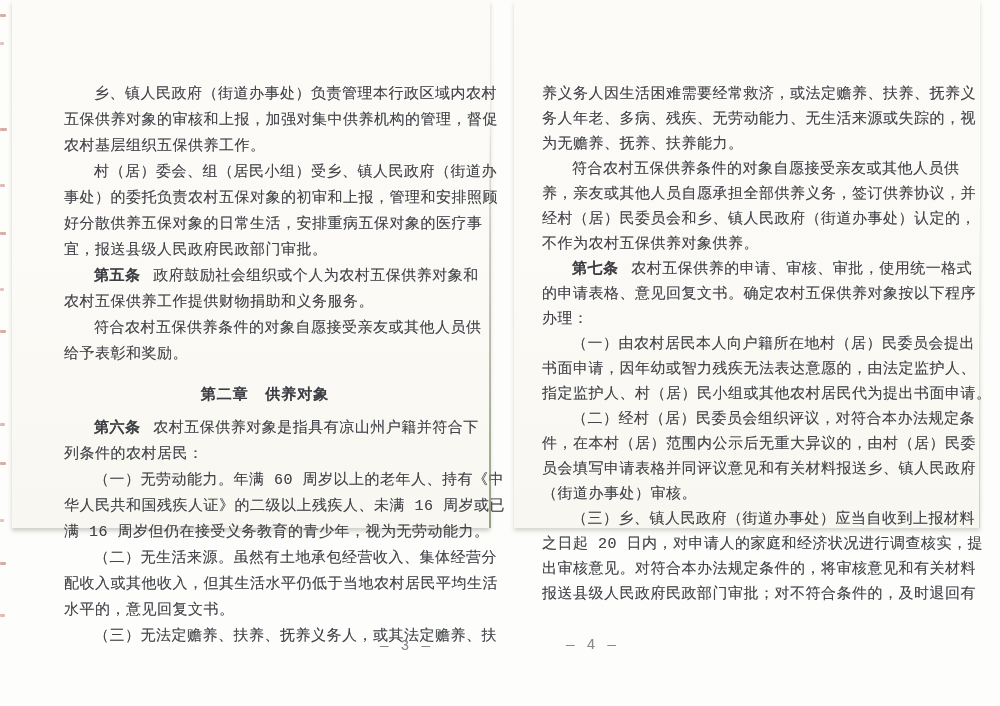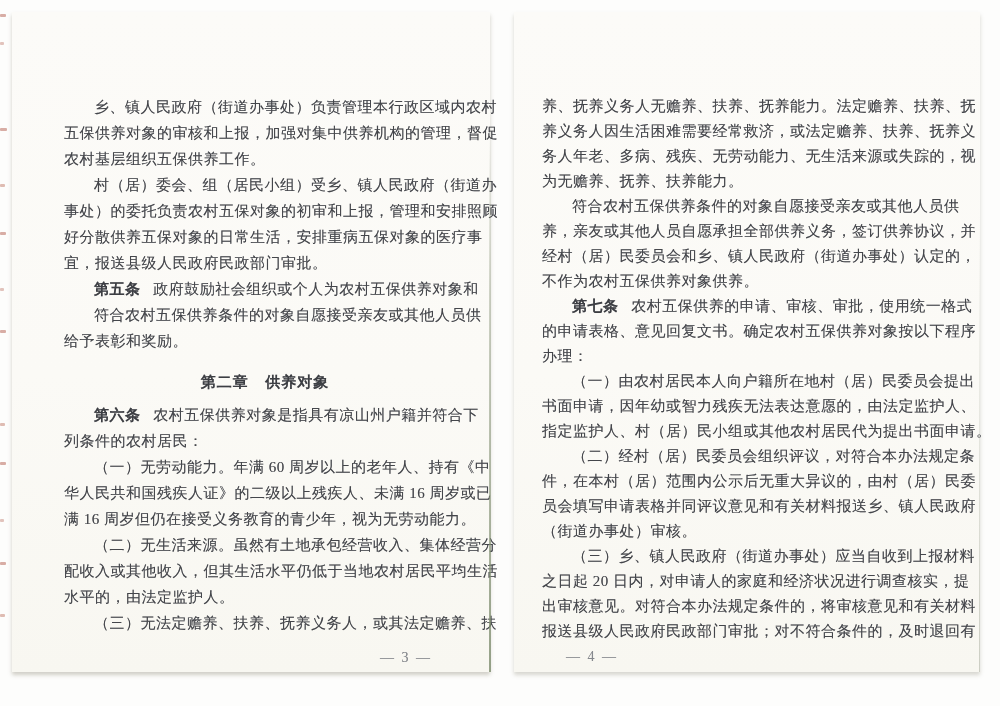--- a/index.html
+++ b/index.html
@@ -4,23 +4,24 @@
 <style>
   html,body{margin:0;padding:0;}
   body{
     width:1000px;height:706px;
     background:#ffffff;
     font-family:"Liberation Serif","DejaVu Serif",serif;
     overflow:hidden;
   }
   .scan{position:relative;width:1000px;height:706px;background:#fdfdfc;}
   .page{
-    position:absolute;top:12px;height:660px;
+    position:absolute;top:0;height:528px;
     background:linear-gradient(180deg,#fcfbf8 0%,#fbfaf6 55%,#f8f7f1 100%);
     box-shadow:0 3px 4px rgba(125,120,100,0.35);
+    font-family:Liberation Mono, monospace;
   }
   .page-left{left:12px;width:478px;}
   .page-right{left:514px;width:466px;box-shadow:0 3px 4px rgba(130,125,105,0.3);}
   
   .page-left::after{
     content:"";position:absolute;right:-1px;top:120px;bottom:0;width:2px;
     background:linear-gradient(180deg,rgba(150,160,135,0) 0%,rgba(150,160,135,0.45) 30%,rgba(125,140,110,0.8) 100%);
   }
   .page-right::after{
     content:"";position:absolute;right:0;top:200px;bottom:0;width:1px;
@@ -85,51 +86,51 @@
       <div class="ln">农村基层组织五保供养工作。</div>
 
       <div class="ln ind">村（居）委会、组（居民小组）受乡、镇人民政府（街道办</div>
       <div class="ln">事处）的委托负责农村五保对象的初审和上报，管理和安排照顾</div>
       <div class="ln">好分散供养五保对象的日常生活，安排重病五保对象的医疗事</div>
       <div class="ln">宜，报送县级人民政府民政部门审批。</div>
 
       <div class="ln ind">
         <b class="lead">第五条</b><span>政府鼓励社会组织或个人为农村五保供养对象和</span>
       </div>
+      <div class="ln">农村五保供养工作提供财物捐助和义务服务。</div>
 
       <div class="ln ind">符合农村五保供养条件的对象自愿接受亲友或其他人员供</div>
       <div class="ln">给予表彰和奖励。</div>
 
       <div class="chapter">
         <span>第二章</span><span class="chsp"></span><span>供养对象</span>
       </div>
 
       <div class="ln ind">
         <b class="lead">第六条</b><span>农村五保供养对象是指具有凉山州户籍并符合下</span>
       </div>
       <div class="ln">列条件的农村居民：</div>
 
       <div class="ln ind">（一）无劳动能力。年满 60 周岁以上的老年人、持有《中</div>
       <div class="ln">华人民共和国残疾人证》的二级以上残疾人、未满 16 周岁或已</div>
       <div class="ln">满 16 周岁但仍在接受义务教育的青少年，视为无劳动能力。</div>
 
       <div class="ln ind">（二）无生活来源。虽然有土地承包经营收入、集体经营分</div>
       <div class="ln">配收入或其他收入，但其生活水平仍低于当地农村居民平均生活</div>
-      <div class="ln">水平的，由法定监护人。</div>
+      <div class="ln">水平的，意见回复文书。</div>
 
       <div class="ln ind">（三）无法定赡养、扶养、抚养义务人，或其法定赡养、扶</div>
     </div>
 
     <div class="pagenum pagenum-left">— 3 —</div>
   </div>
 
   <div class="page page-right">
     <div class="content">
 
-      <div class="ln">养、抚养义务人无赡养、扶养、抚养能力。法定赡养、扶养、抚</div>
       <div class="ln">养义务人因生活困难需要经常救济，或法定赡养、扶养、抚养义</div>
       <div class="ln">务人年老、多病、残疾、无劳动能力、无生活来源或失踪的，视</div>
       <div class="ln">为无赡养、抚养、扶养能力。</div>
 
       <div class="ln ind">符合农村五保供养条件的对象自愿接受亲友或其他人员供</div>
       <div class="ln">养，亲友或其他人员自愿承担全部供养义务，签订供养协议，并</div>
       <div class="ln">经村（居）民委员会和乡、镇人民政府（街道办事处）认定的，</div>
       <div class="ln">不作为农村五保供养对象供养。</div>
 
       <div class="ln ind">

